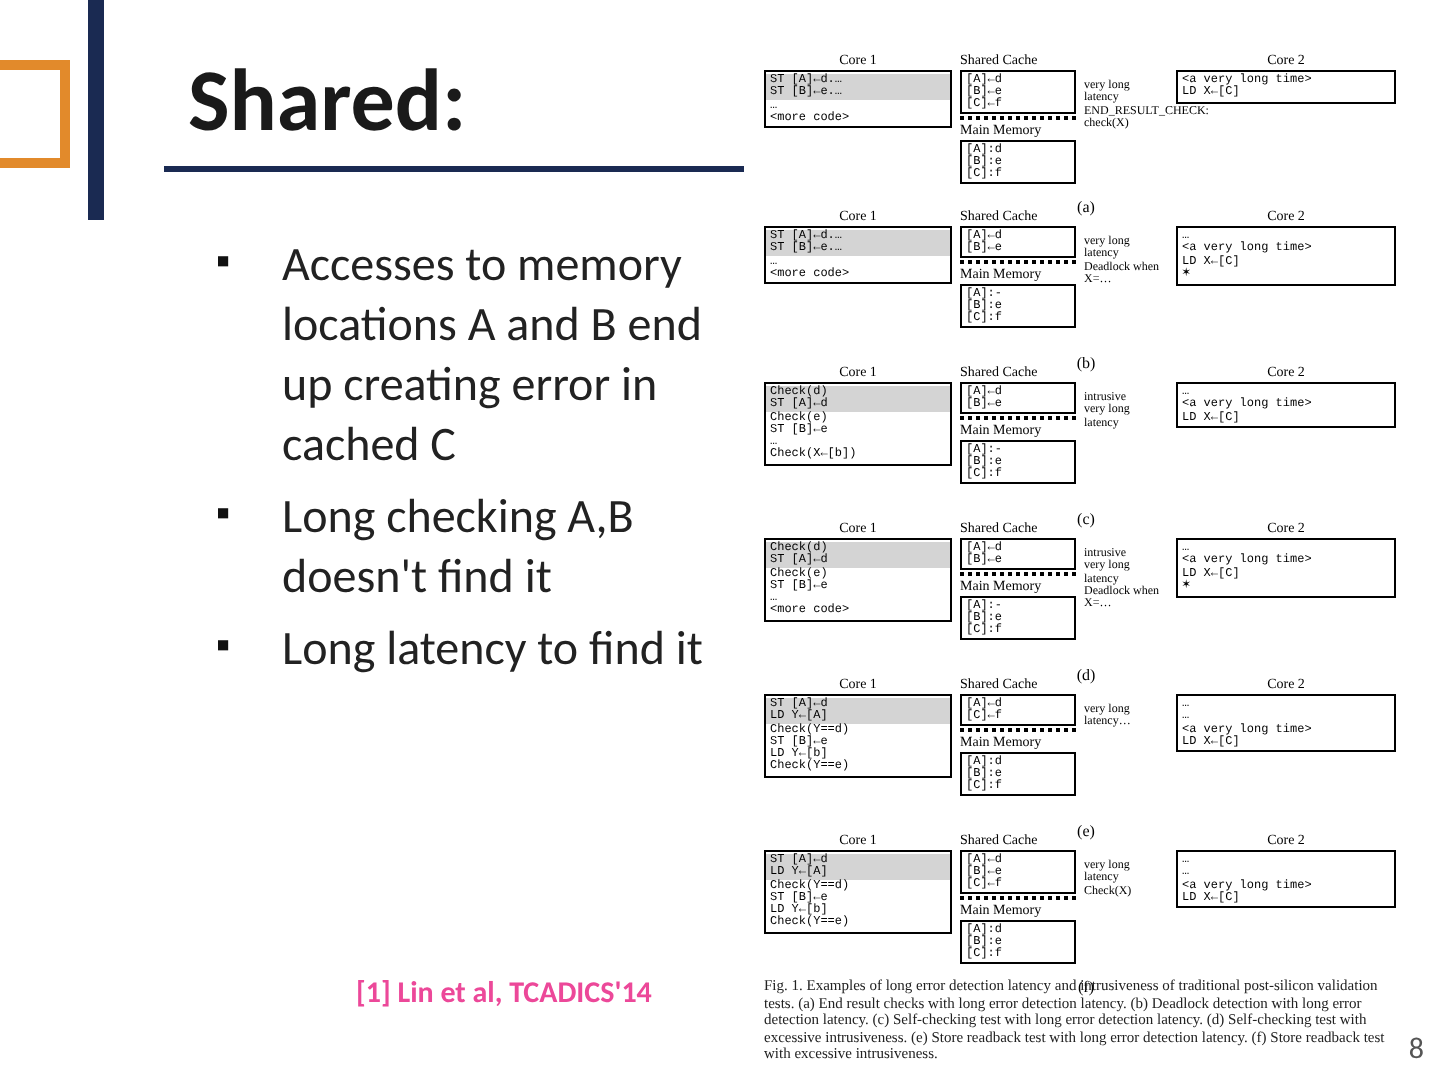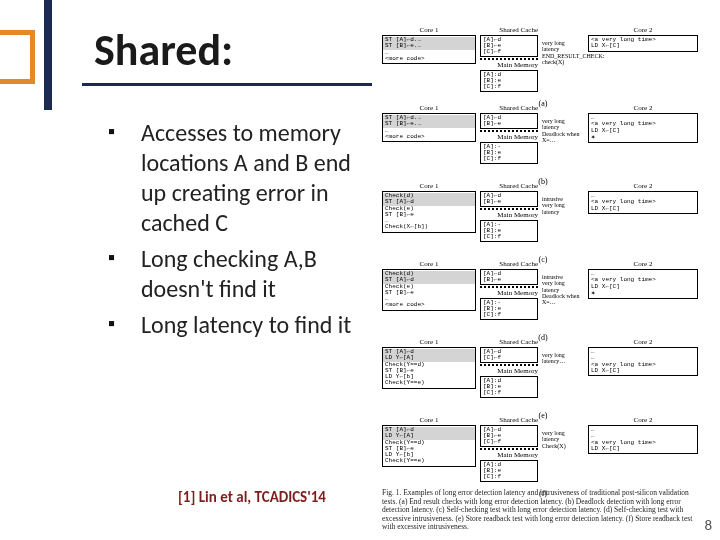--- a/index.html
+++ b/index.html
@@ -83,21 +83,21 @@
   .bullets .txt {
     flex: 1;
     margin-left: 15px;
   }
   .citation {
     position: absolute;
     left: 178px;
     top: 488px;
     font-size: 15px;
     font-weight: 700;
-    color: #7f1d1d;
+    color: #ec4899;
   }
   .right-fig {
     position: absolute;
     right: 16px;
     top: 6px;
     width: 322px;
     height: 490px;
     margin-top: 20px;
   }
   .panel {
@@ -124,21 +124,21 @@
     padding: 1px 2px;
     background: #fff;
   }
   .core-box .gray {
     background: #d4d4d4;
     margin: 0 -2px;
     padding: 0 2px;
   }
   .cache-label {
     font-size: 7px;
-    text-align: right;
+    text-align: left;
     font-family: "Times New Roman", serif;
     margin-bottom: 1px;
   }
   .cache-box {
     border: 1px solid #000;
     font-size: 6px;
     font-family: "Courier New", monospace;
     line-height: 1.0;
     padding: 1px 2px;
     background: #fff;

